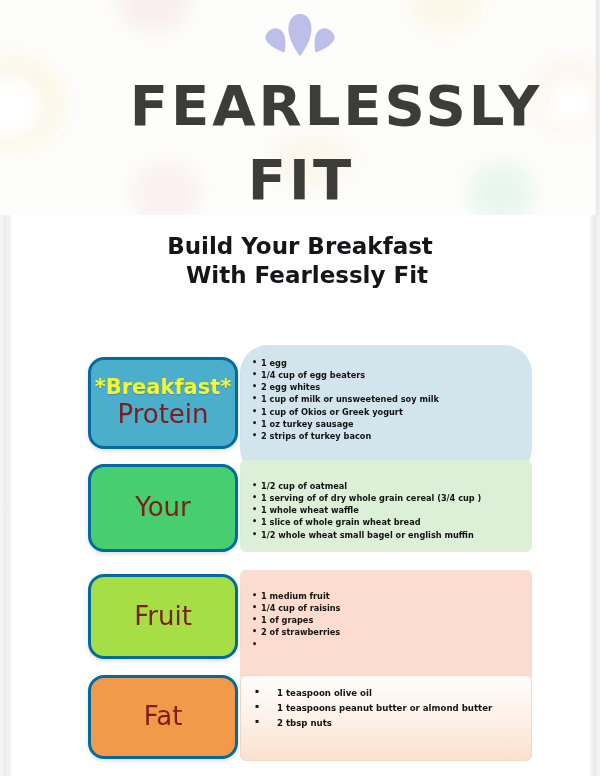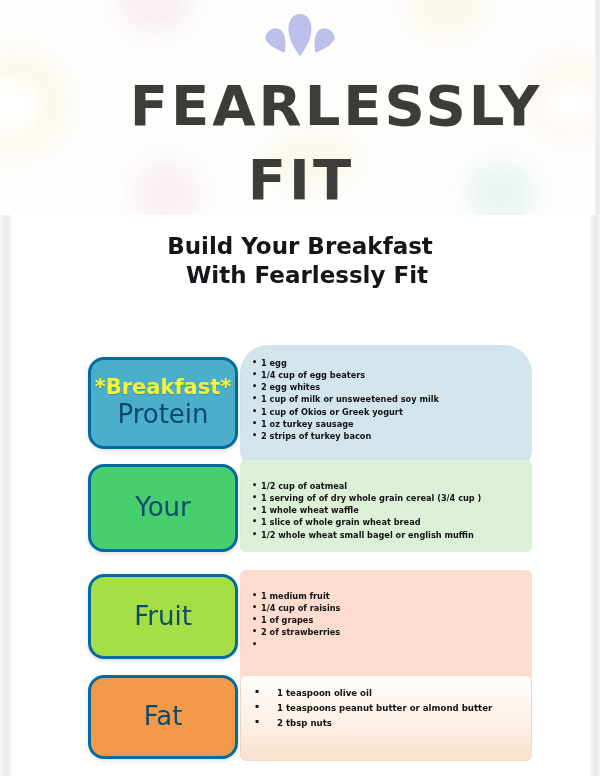--- a/index.html
+++ b/index.html
@@ -158,21 +158,21 @@
     font-weight: bold;
     font-size: 21px;
     color: #f5f535;
     line-height: 1.15;
     text-shadow: 0 1px 1px rgba(0,0,0,0.18);
   }
   .chip-label {
     font-family: "DejaVu Sans", sans-serif;
     font-weight: normal;
     font-size: 26px;
-    color: #0c4a6e;
+    color: #7f1d1d;
     line-height: 1.2;
   }
   .bullets {
     list-style: none;
     margin: 0;
     padding: 0;
   }
   .bullets li {
     font-family: "DejaVu Sans", sans-serif;
     font-weight: bold;

